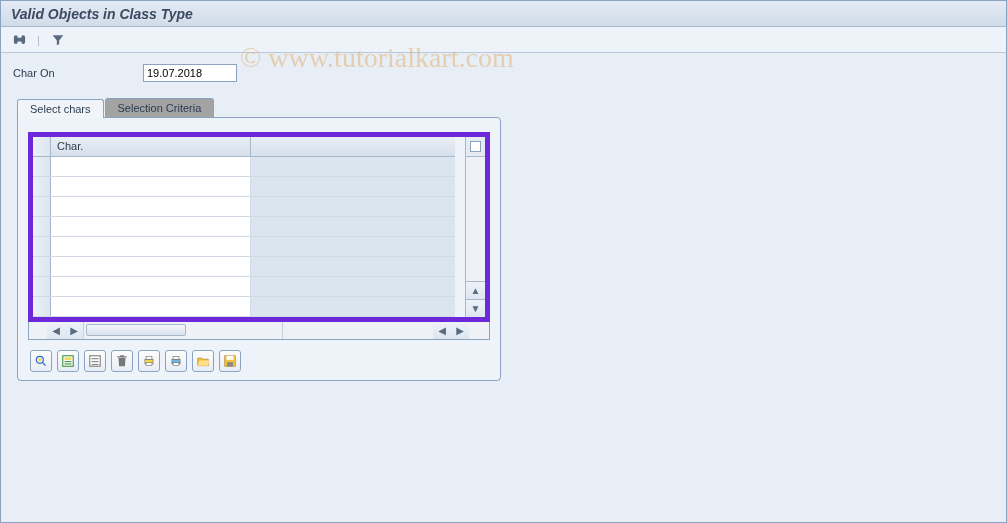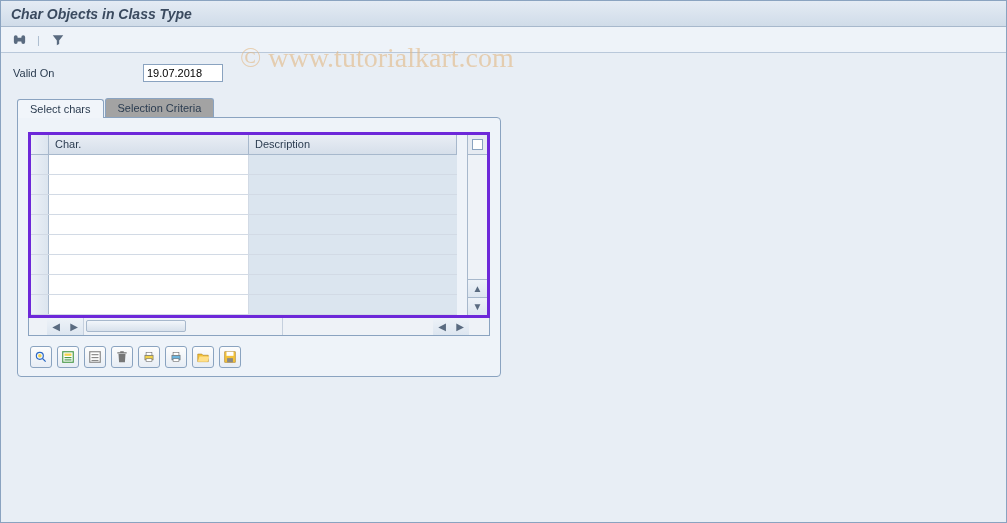--- a/index.html
+++ b/index.html
@@ -64,21 +64,21 @@
     .input-box {
       background: #fff;
       border: 1px solid #8aa3c0;
       height: 18px;
       padding: 0 3px;
       font-size: 11px;
       display: flex;
       align-items: center;
     }
     .input-classtype { width: 28px; justify-content: center; }
-    .input-validon { width: 80px; }
+    .input-validon { width: 94px; }
     .check-svg { width: 12px; height: 12px; }
 
     .tab-panel-wrap {
       margin: 0 16px;
       width: 484px;
     }
     .tabs {
       display: flex;
       position: relative;
       z-index: 2;
@@ -103,21 +103,21 @@
     .panel {
       border: 1px solid #8aa3c0;
       background: #eef3f9;
       padding: 14px 10px 8px 10px;
       border-radius: 0 4px 4px 4px;
       position: relative;
       top: 0px;
     }
     .grid-wrap {
       display: flex;
-      border: 3px solid #6d28d9;
+      border: 5px solid #6d28d9;
       gap: 10px;
     }
     .grid-left {
       flex: 1;
     }
     .grid-header {
       display: flex;
       background: linear-gradient(#e9eef5,#d6dfea);
       border-bottom: 1px solid #a7b8cc;
       height: 20px;
@@ -216,58 +216,57 @@
       font-family: Georgia, serif;
       font-size: 28px;
       opacity: 0.6;
       pointer-events: none;
     }
   </style>
 </head>
 <body>
 
 <div class="title-bar">
-  <span class="title-text">Char Objects in Class Type</span>
+  <span class="title-text">Valid Objects in Class Type</span>
 </div>
 
 <div class="toolbar">
   <div class="icon-btn" title="Find">
     <svg width="15" height="15" viewBox="0 0 24 24">
         <path fill="#5a6b80" d="M6 5a3 3 0 013 3v1h6V8a3 3 0 116 0v8a3 3 0 01-6 0v-1H9v1a3 3 0 11-6 0V8a3 3 0 013-3z"></path>
       </svg>
   </div>
   <span class="toolbar-sep">|</span>
   <div class="icon-btn" title="Filter">
     <svg width="14" height="14" viewBox="0 0 24 24">
         <path fill="#5a6b80" d="M3 4h18l-7 9v6l-4 2v-8z"></path>
       </svg>
   </div>
 </div>
 
 <div class="watermark">© www.tutorialkart.com</div>
 
 <div class="form-area">
   <div class="form-row">
-    <span class="form-label">Valid On</span>
+    <span class="form-label">Char On</span>
     <div class="input-box input-validon">19.07.2018</div>
   </div>
 </div>
 
 <div class="tab-panel-wrap">
   <div class="tabs">
     <div class="tab active">Select chars</div>
     <div class="tab">Selection Criteria</div>
   </div>
   <div class="panel">
     <div class="grid-wrap">
       <div class="grid-left">
         <div class="grid-header">
           <div class="row-handle"></div>
           <div class="col-header col-char">Char.</div>
-          <div class="col-header col-desc">Description</div>
         </div>
         <div class="grid-body">
           <div class="grid-row">
               <div class="row-handle"></div>
               <div class="cell-char"></div>
               <div class="cell-desc"></div>
             </div>
           <div class="grid-row">
               <div class="row-handle"></div>
               <div class="cell-char"></div>

